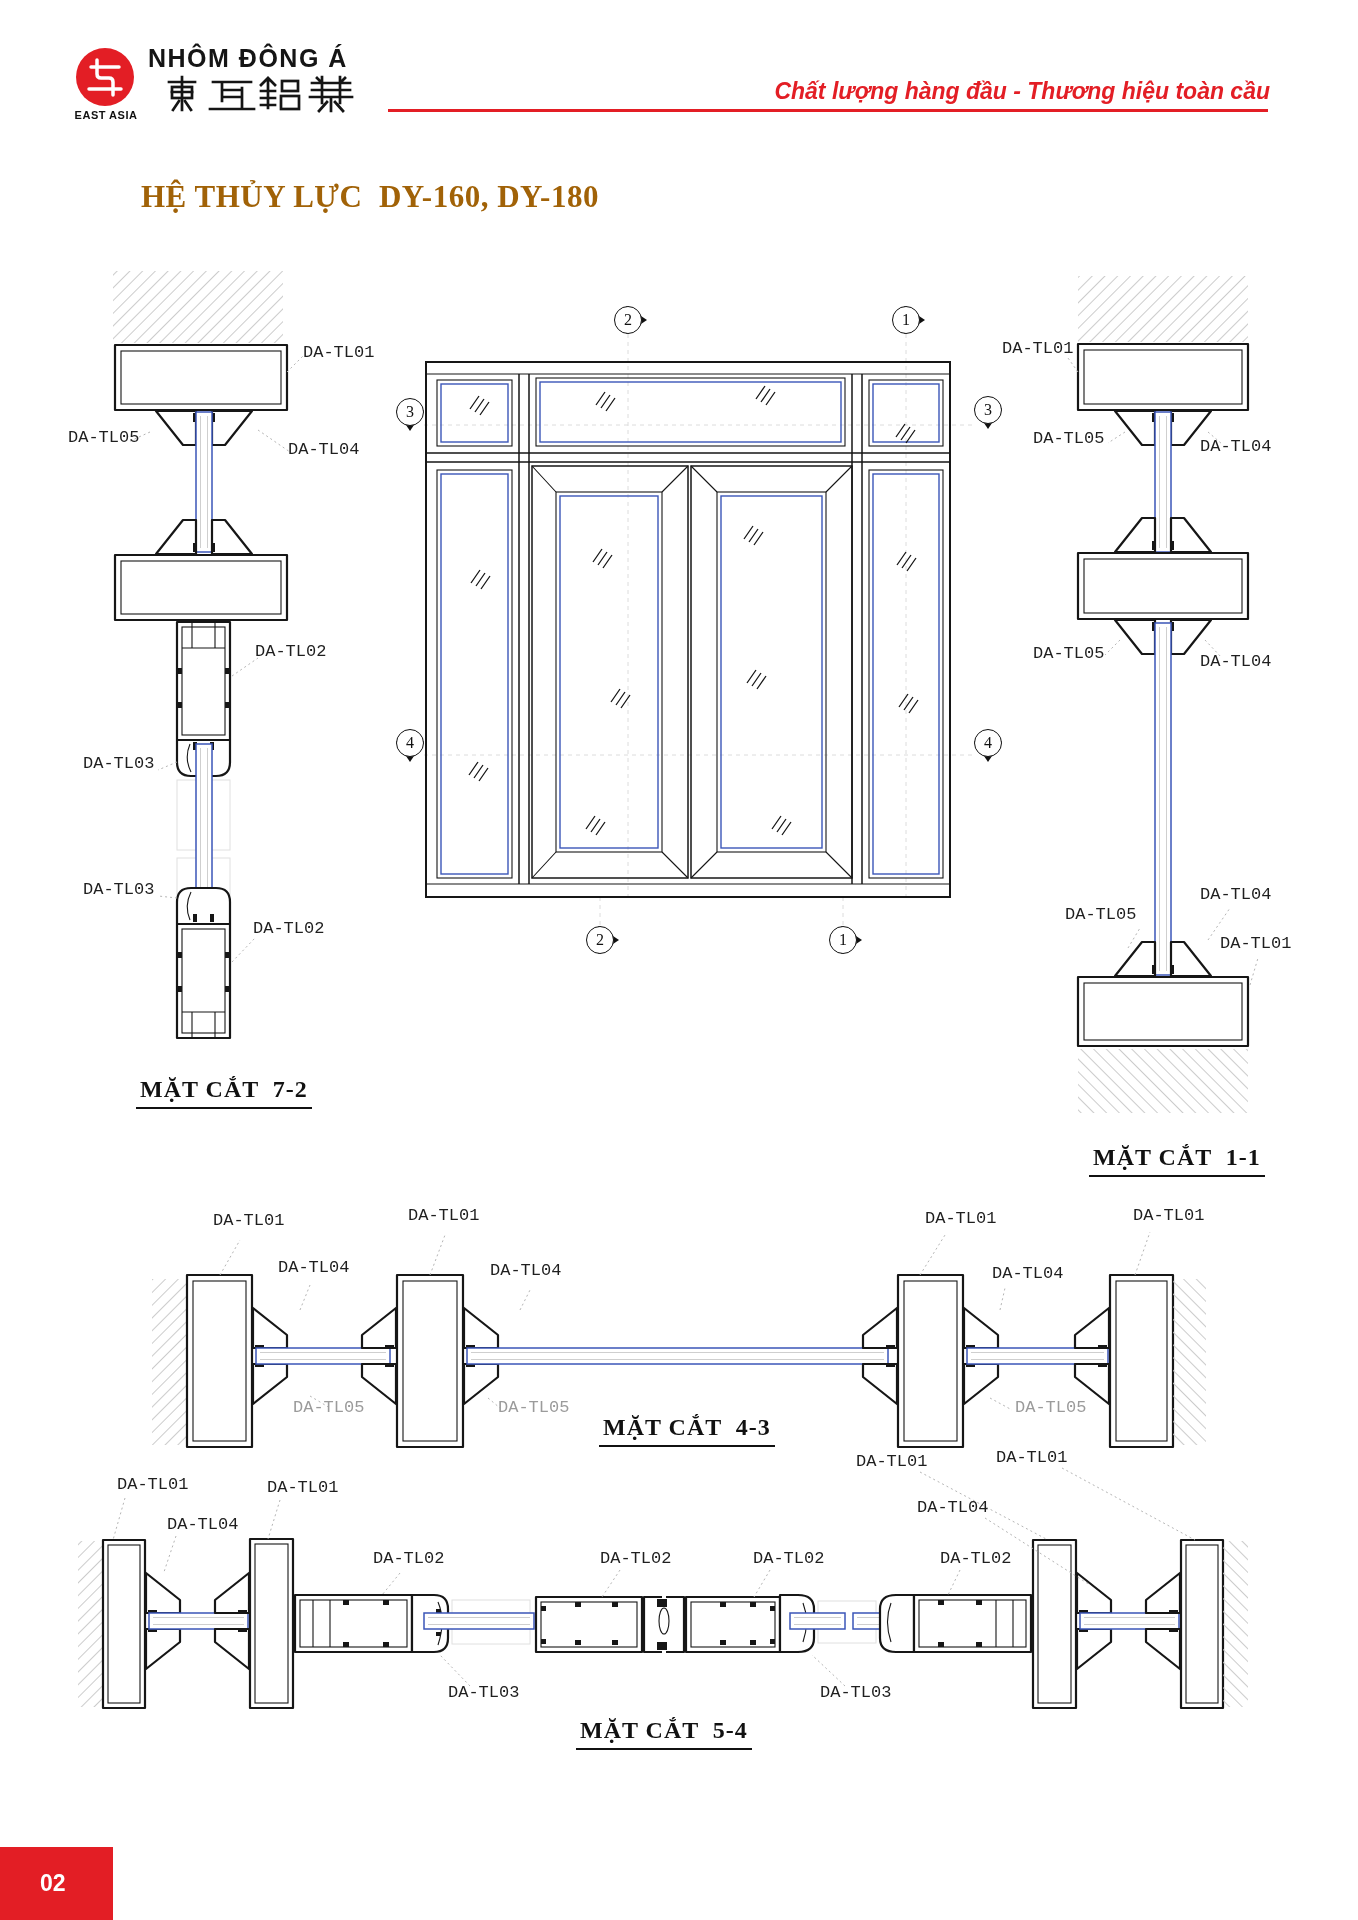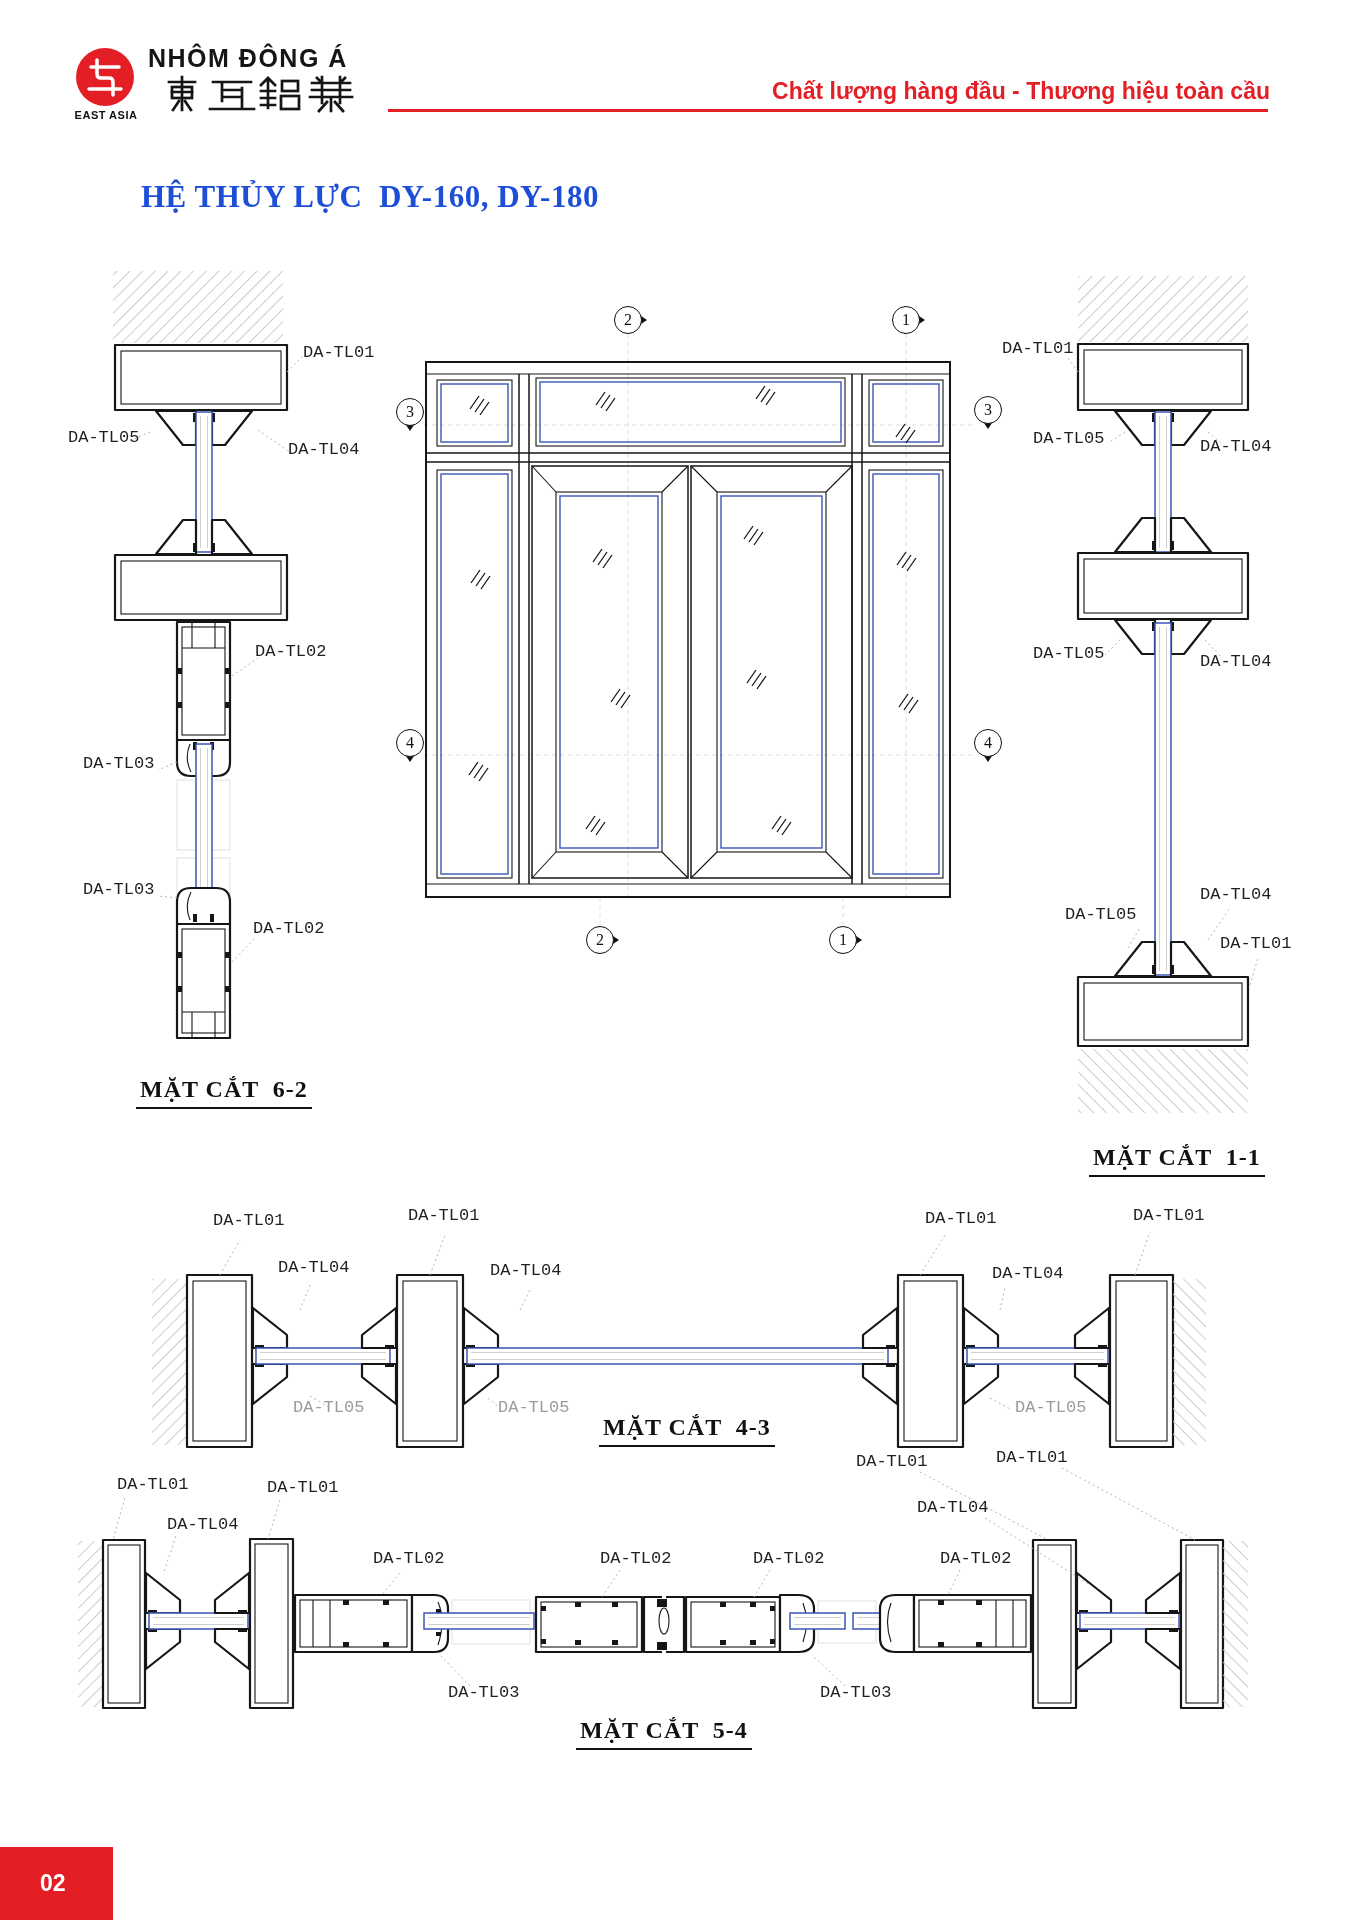--- a/index.html
+++ b/index.html
@@ -7,26 +7,26 @@
        font-family:"Liberation Sans",sans-serif;color:#161616;}
   
   .logo-circle{position:absolute;left:76px;top:48px;width:58px;height:58px;border-radius:50%;
                background:var(--red,#e31e25);}
   .brand-sub{position:absolute;left:66px;top:109px;width:80px;text-align:center;
              font-size:11px;font-weight:bold;letter-spacing:.5px;color:#111;}
   .brand-vi{position:absolute;left:148px;top:44px;font-size:25px;font-weight:bold;
             letter-spacing:1.5px;color:#151515;white-space:pre;}
   .brand-cn{position:absolute;left:157px;top:74px;}
   .tagline{position:absolute;right:88px;top:78px;font-size:23px;font-weight:bold;
-           color:var(--red,#e31e25);white-space:pre;}
+           font-style:italic;color:var(--red,#e31e25);white-space:pre;}
   .red-rule{position:absolute;left:388px;top:109px;width:880px;height:3px;
             background:var(--red,#e31e25);}
   
   .page-title{position:absolute;left:141px;top:158px;font-family:"Liberation Serif",serif;
-              font-size:31px;font-weight:600;letter-spacing:.5px;color:#1d4ed8;white-space:pre;}
+              font-size:31px;font-weight:600;letter-spacing:.5px;color:#a16207;white-space:pre;}
   
   #canvas{position:absolute;left:0;top:0;width:1358px;height:1920px;}
   #drawing{position:absolute;left:0;top:0;}
   .plabel{position:absolute;font-family:"Liberation Mono",monospace;font-size:17px;
           line-height:1;color:#1f1f1f;white-space:pre;}
   .plabel.muted{color:var(--muted,#9b9b9b);}
   .sectitle{position:absolute;font-family:"Liberation Serif",serif;font-size:24px;
             font-weight:600;letter-spacing:1px;color:#111;border-bottom:2.5px solid #111;
             padding:0 4px 4px 4px;white-space:pre;}
   
@@ -407,21 +407,21 @@
       <div class="mk-tri down" style="left: 396px; top: 741px;"></div>
       <div class="mk-circle" style="left: 396px; top: 729px;">4</div>
       <div class="mk-tri down" style="left: 974px; top: 741px;"></div>
       <div class="mk-circle" style="left: 974px; top: 729px;">4</div>
       <div class="mk-tri right" style="left: 598px; top: 926px;"></div>
       <div class="mk-circle" style="left: 586px; top: 926px;">2</div>
       <div class="mk-tri right" style="left: 841px; top: 926px;"></div>
       <div class="mk-circle" style="left: 829px; top: 926px;">1</div>
     </div>
 
-<div class="sectitle" style="left:136px;top:1076px;">MẶT CẮT  6-2</div>
+<div class="sectitle" style="left:136px;top:1076px;">MẶT CẮT  7-2</div>
 <div class="sectitle" style="left:1089px;top:1144px;">MẶT CẮT  1-1</div>
 <div class="sectitle" style="left:599px;top:1414px;">MẶT CẮT  4-3</div>
 <div class="sectitle" style="left:576px;top:1717px;">MẶT CẮT  5-4</div>
 </div>
 
 <footer class="footer-block">
   <span class="footer-page">02</span>
 </footer>
 
 </body></html>

